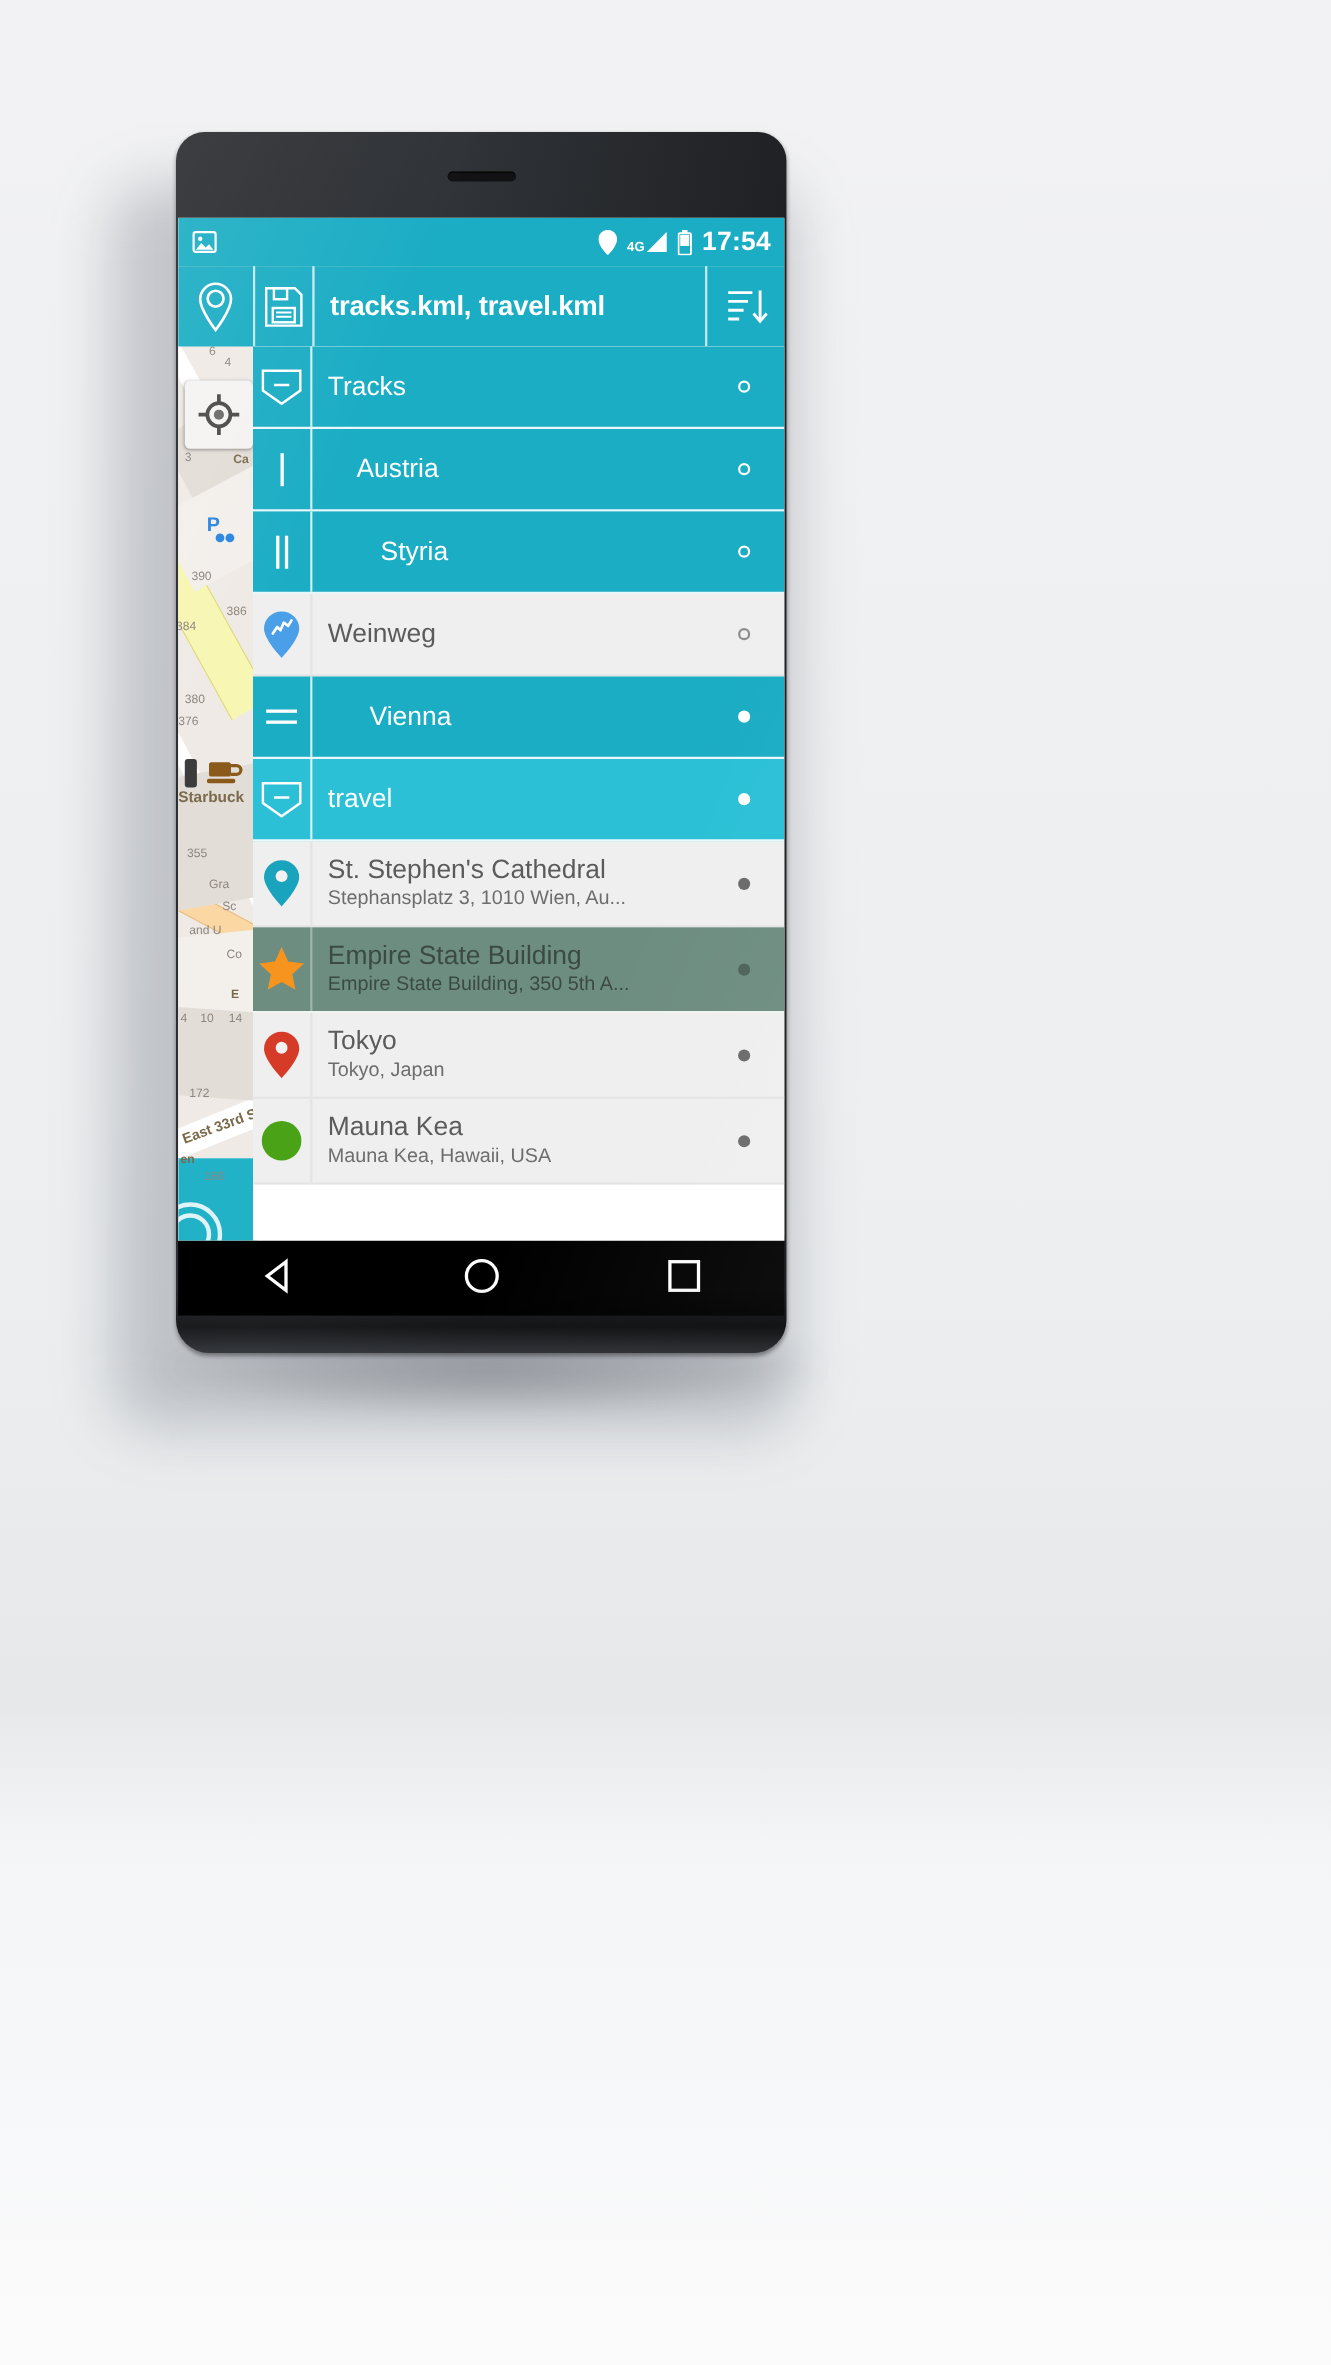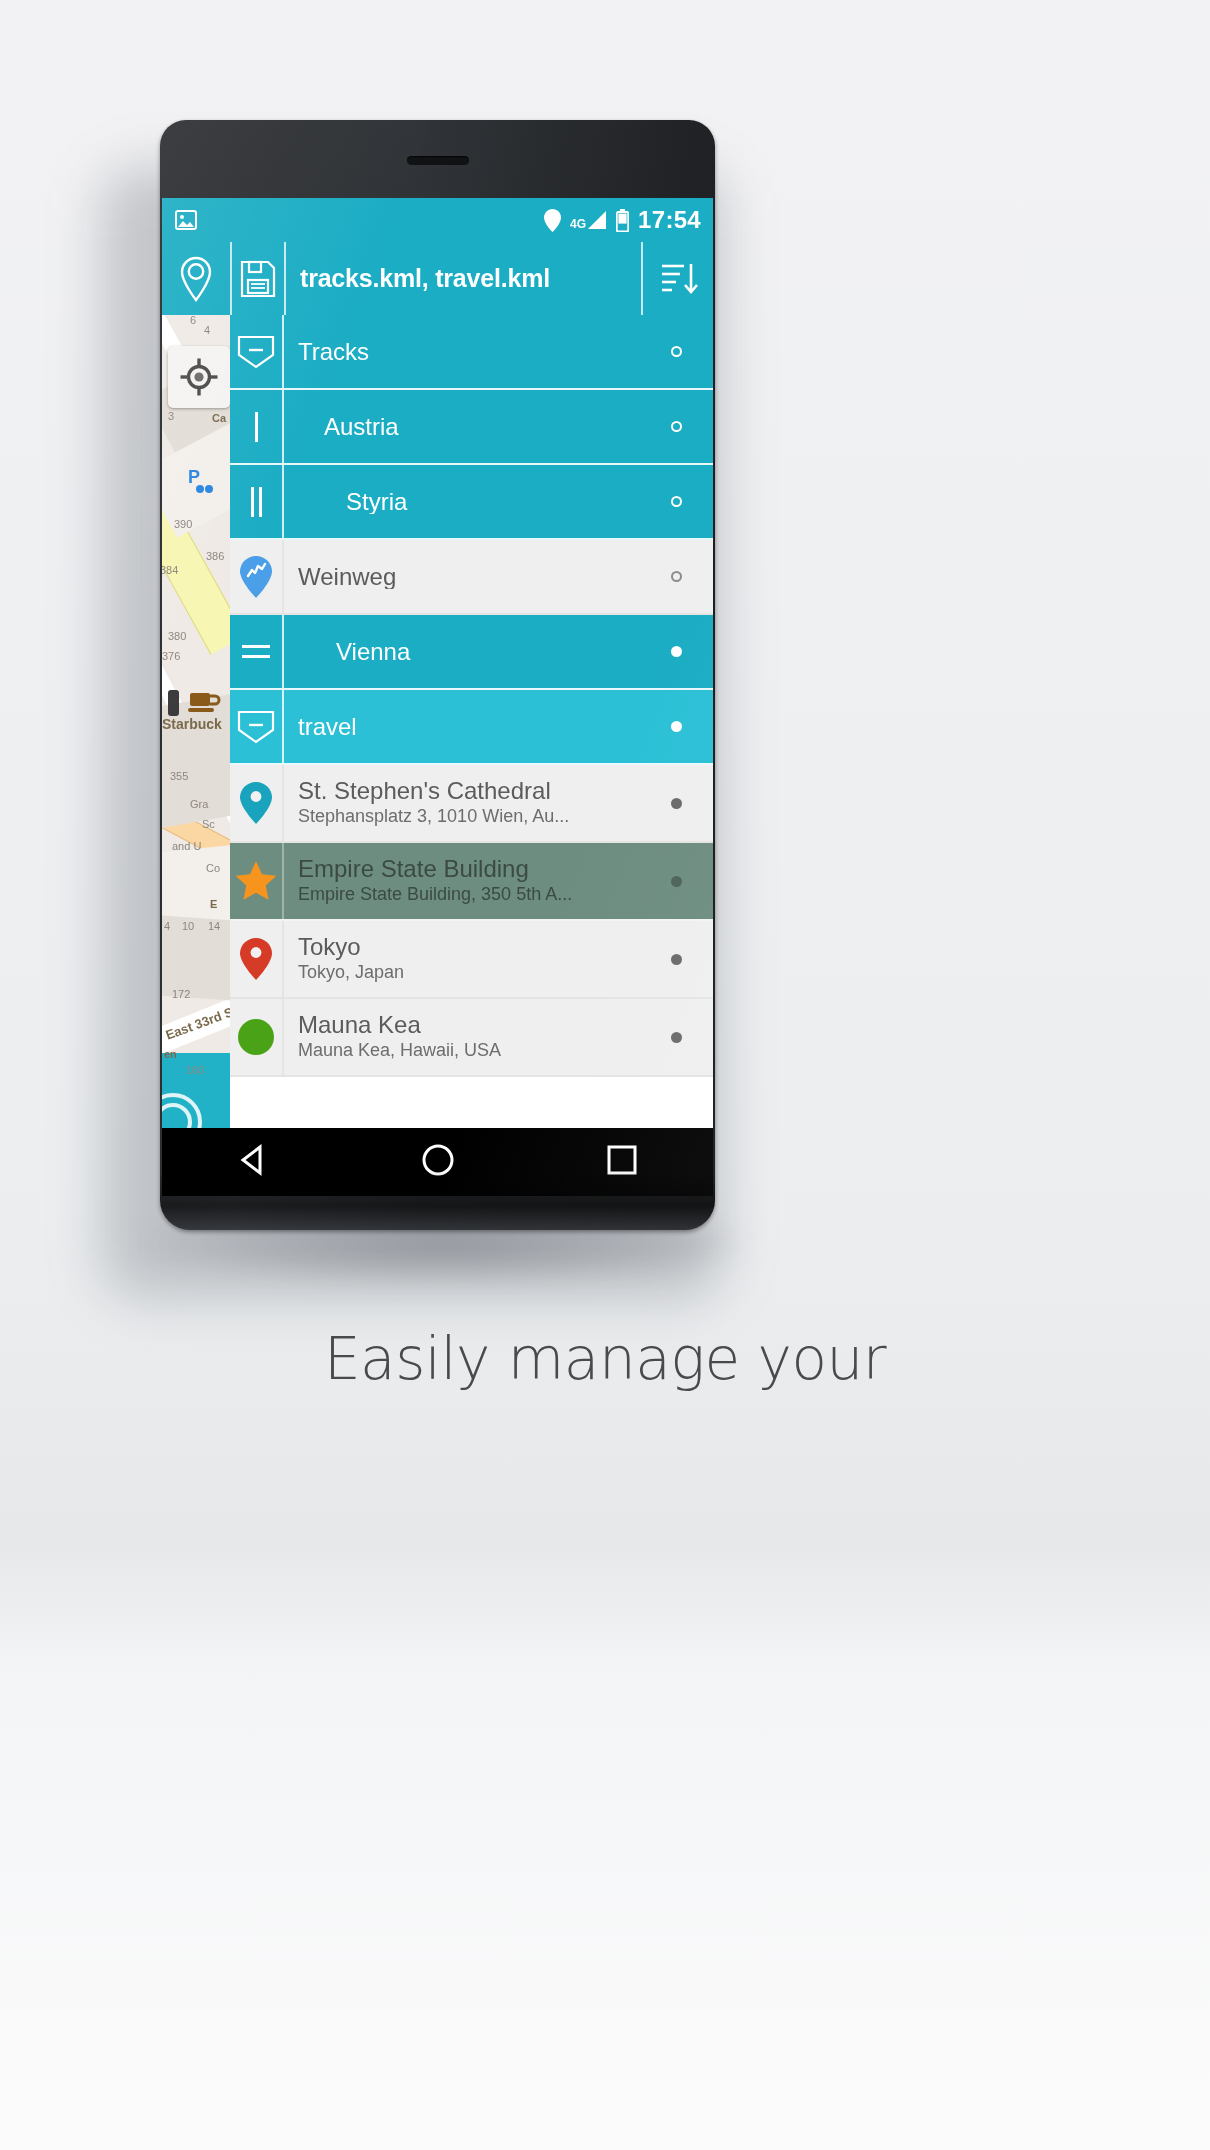--- a/index.html
+++ b/index.html
@@ -500,14 +500,13 @@
         <rect x="3" y="3" width="26" height="26" fill="none" stroke="#fff" stroke-width="3"></rect>
       </svg>
     </div>
   </div>
 
   <div class="phone-gloss"></div>
   <div class="phone-bottom-bevel"></div>
 </div>
 
 <div class="caption">
-  <div>Easily manage your</div>
 </div>
 
 </body></html>

